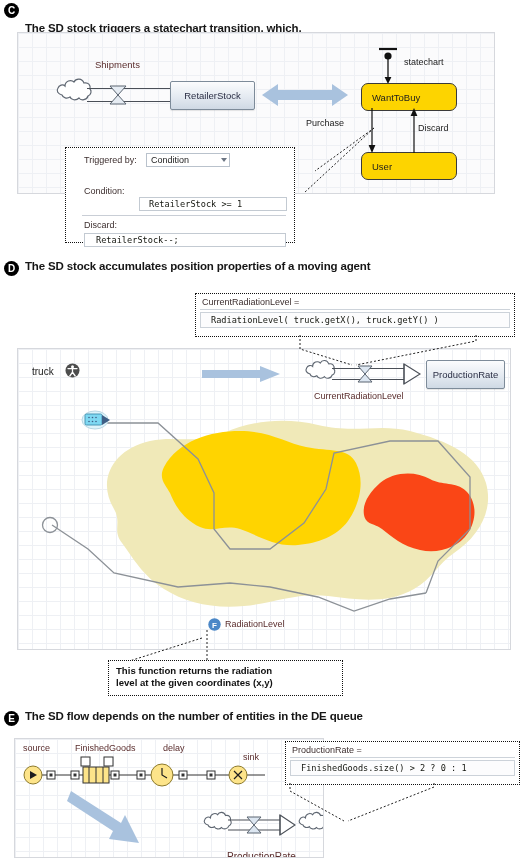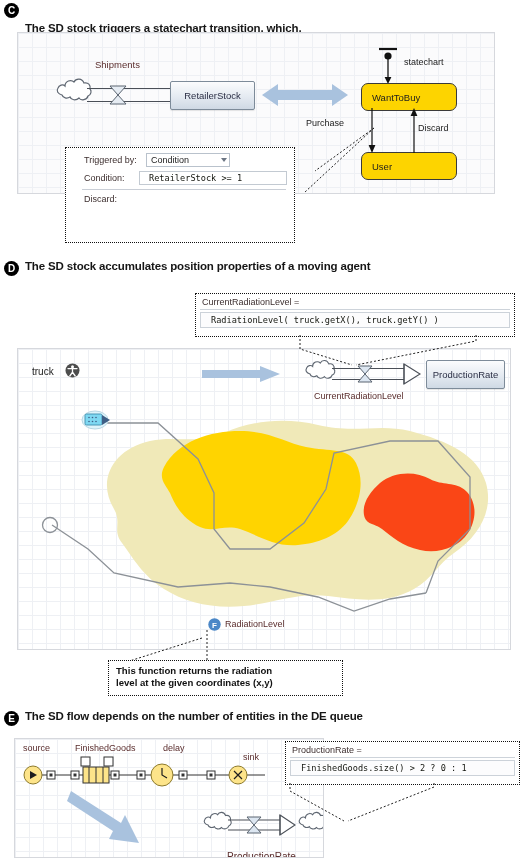--- a/index.html
+++ b/index.html
@@ -94,21 +94,21 @@
   .combo .caret{
     position:absolute;right:2px;top:50%;transform:translateY(-50%);
     width:0;height:0;border-left:3px solid transparent;
     border-right:3px solid transparent;border-top:4px solid #6c7684;
   }
   .codefield{
     border:1px solid #c3cad2;background:#fff;height:14px;
     display:flex;align-items:center;padding:0 3px;
     box-sizing:border-box;
     font-family:"DejaVu Sans Mono",monospace;
-    font-size:8.6px;color:#14160f;white-space:nowrap;
+    font-size:8.6px;color:#14160f;white-space:nowrap;margin-top:26px;
   }
   .sep{height:1px;background:#c9ced6;margin:4px 0 4px 0;}
 
   
   .callout{
     position:absolute;
     background:#fff;border:1.3px dotted #111;
     padding:3px 4px 4px 4px;box-sizing:border-box;
   }
   .callout .ctitle{
@@ -203,20 +203,23 @@
     </div>
   </div>
   <div class="row" style="padding-left:12px;">
     <div class="flabel" style="width:55px;">Condition:</div>
     <div class="codefield" style="width:148px;padding-left:9px;">
       <span>RetailerStock &gt;= 1</span>
     </div>
   </div>
   <div class="sep" style="margin-left:10px;width:204px;"></div>
   <div class="flabel" style="padding-left:12px;">Discard:</div>
+  <div class="codefield" style="margin:3px 0 0 12px;width:202px;padding-left:11px;">
+    <span>RetailerStock--;</span>
+  </div>
 </div>
 
 <div class="sec-head" style="left:4px;top:260px;width:500px;">
   <div class="badge">D</div>
   <div class="sec-title">The SD stock accumulates position properties of a moving agent</div>
 </div>
 
 <div class="callout" style="left:195px;top:293px;width:320px;height:44px;">
   <div class="ctitle">CurrentRadiationLevel =</div>
   <div class="cbody">RadiationLevel( truck.getX(), truck.getY() )</div>

